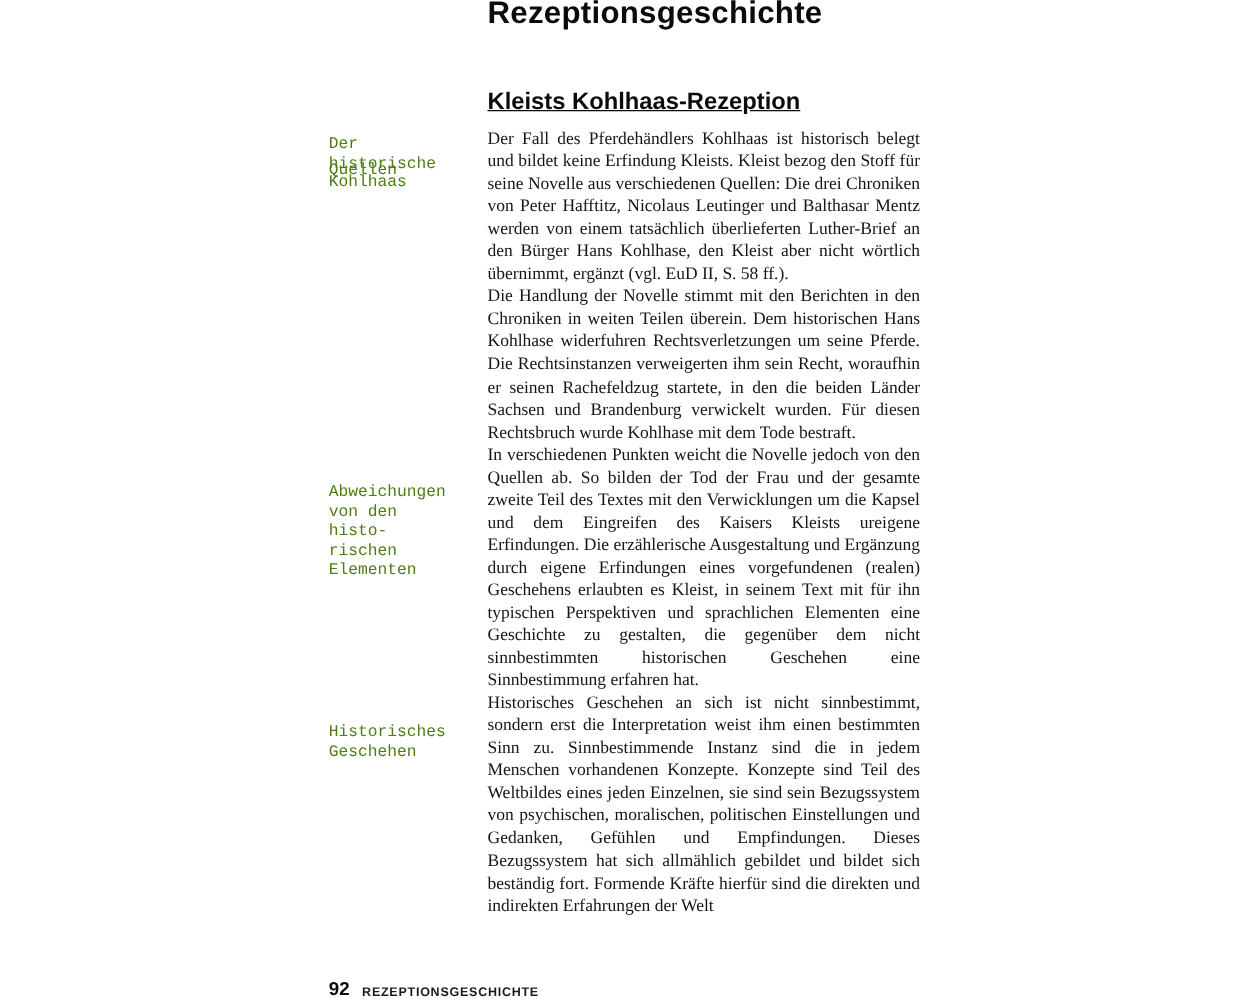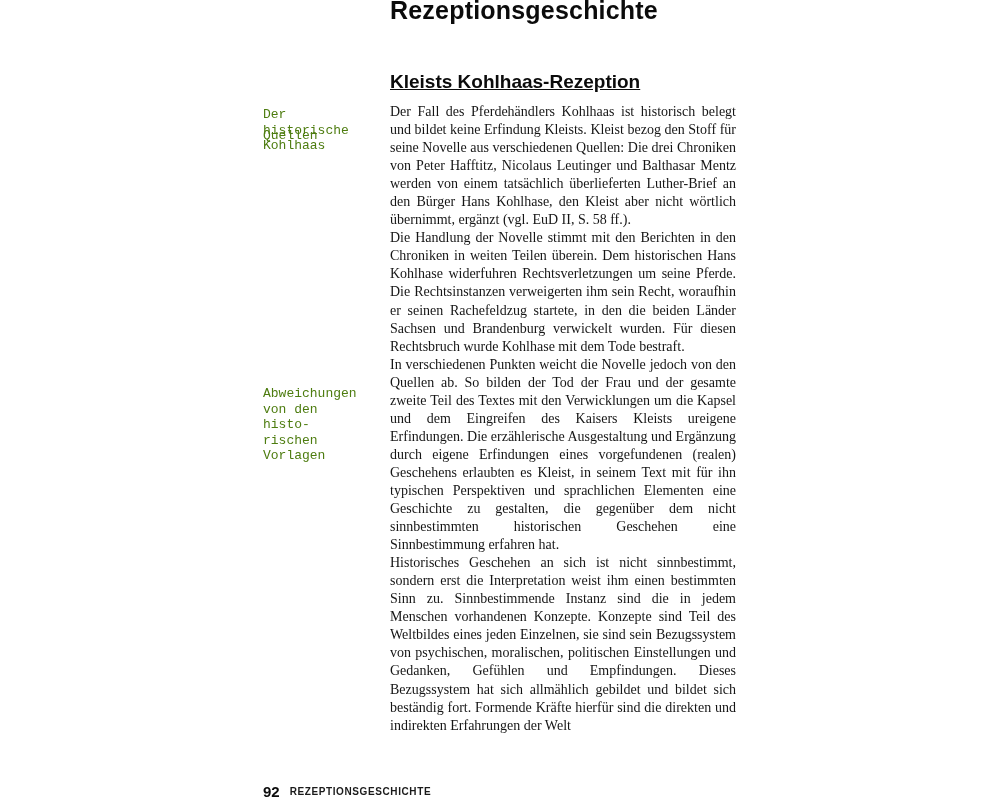--- a/index.html
+++ b/index.html
@@ -55,21 +55,21 @@
     font-size: 13px;
     line-height: 15.5px;
     color: #4d7c0f;
     white-space: pre-line;
   }
   .footer {
     position: absolute;
     left: 263px;
     top: 783px;
     display: flex;
-    align-items: center;
+    align-items: flex-end;
     gap: 10px;
   }
   .page-num {
     font-family: "Liberation Sans", sans-serif;
     font-size: 15px;
     font-weight: bold;
     color: #0b0b0b;
   }
   .running {
     font-family: "Liberation Sans", sans-serif;
@@ -88,22 +88,24 @@
 
   <h2 class="section-heading">Kleists Kohlhaas-Rezeption</h2>
 
   <div class="margin-note" style="top:107px">Der historische
 Kohlhaas</div>
 
   <div class="margin-note" style="top:128px">Quellen</div>
 
   <div class="margin-note" style="top:386px">Abweichungen
 von den histo-
-rischen Vorlagen</div>
+rischen Elementen</div>
 
+  <div class="margin-note" style="top:578px">Historisches
+Geschehen</div>
 
 
   <div class="body-col" lang="de">
     <p>Der Fall des Pferdehändlers Kohlhaas ist historisch belegt und bildet keine Erfindung Kleists. Kleist bezog den Stoff für seine Novelle aus verschiedenen Quellen: Die drei Chroniken von Peter Hafftitz, Nicolaus Leutinger und Balthasar Mentz werden von einem tatsächlich überlieferten Luther-Brief an den Bürger Hans Kohlhase, den Kleist aber nicht wörtlich übernimmt, ergänzt (vgl. EuD II, S. 58 ff.).</p>
     <p>Die Handlung der Novelle stimmt mit den Berichten in den Chroniken in weiten Teilen überein. Dem historischen Hans Kohlhase widerfuhren Rechtsverletzungen um seine Pferde. Die Rechtsinstanzen verweigerten ihm sein Recht, woraufhin er seinen Rachefeldzug startete, in den die beiden Länder Sachsen und Brandenburg verwickelt wurden. Für diesen Rechtsbruch wurde Kohlhase mit dem Tode bestraft.</p>
     <p>In verschiedenen Punkten weicht die Novelle jedoch von den Quellen ab. So bilden der Tod der Frau und der gesamte zweite Teil des Textes mit den Verwicklungen um die Kapsel und dem Eingreifen des Kaisers Kleists ureigene Erfindungen. Die erzählerische Ausgestaltung und Ergänzung durch eigene Erfindungen eines vorgefundenen (realen) Geschehens erlaubten es Kleist, in seinem Text mit für ihn typischen Perspektiven und sprachlichen Elementen eine Geschichte zu gestalten, die gegenüber dem nicht sinnbestimmten historischen Geschehen eine Sinnbestimmung erfahren hat.</p>
     <p>Historisches Geschehen an sich ist nicht sinnbestimmt, sondern erst die Interpretation weist ihm einen bestimmten Sinn zu. Sinnbestimmende Instanz sind die in jedem Menschen vorhandenen Konzepte. Konzepte sind Teil des Weltbildes eines jeden Einzelnen, sie sind sein Bezugssystem von psychischen, moralischen, politischen Einstellungen und Gedanken, Gefühlen und Empfindungen. Dieses Bezugssystem hat sich allmählich gebildet und bildet sich beständig fort. Formende Kräfte hierfür sind die direkten und indirekten Erfahrungen der Welt</p>
   </div>
 
   <div class="footer">

